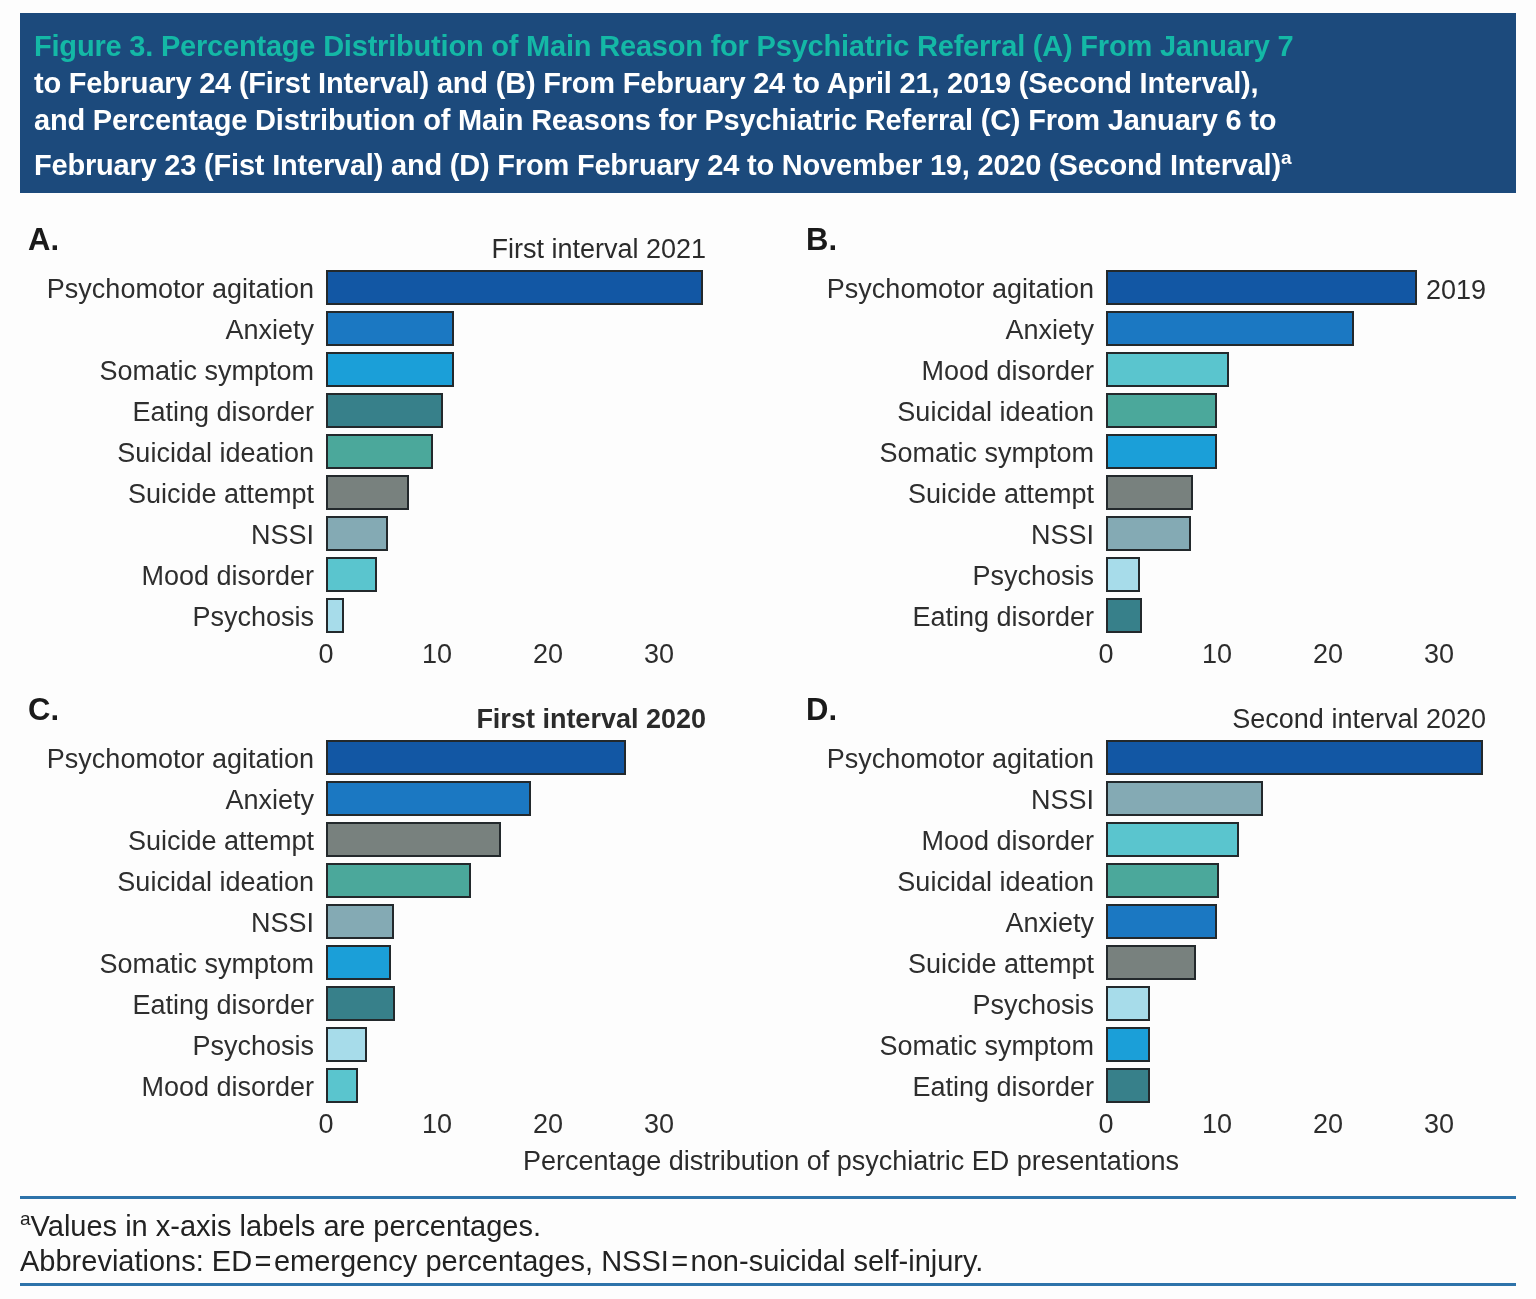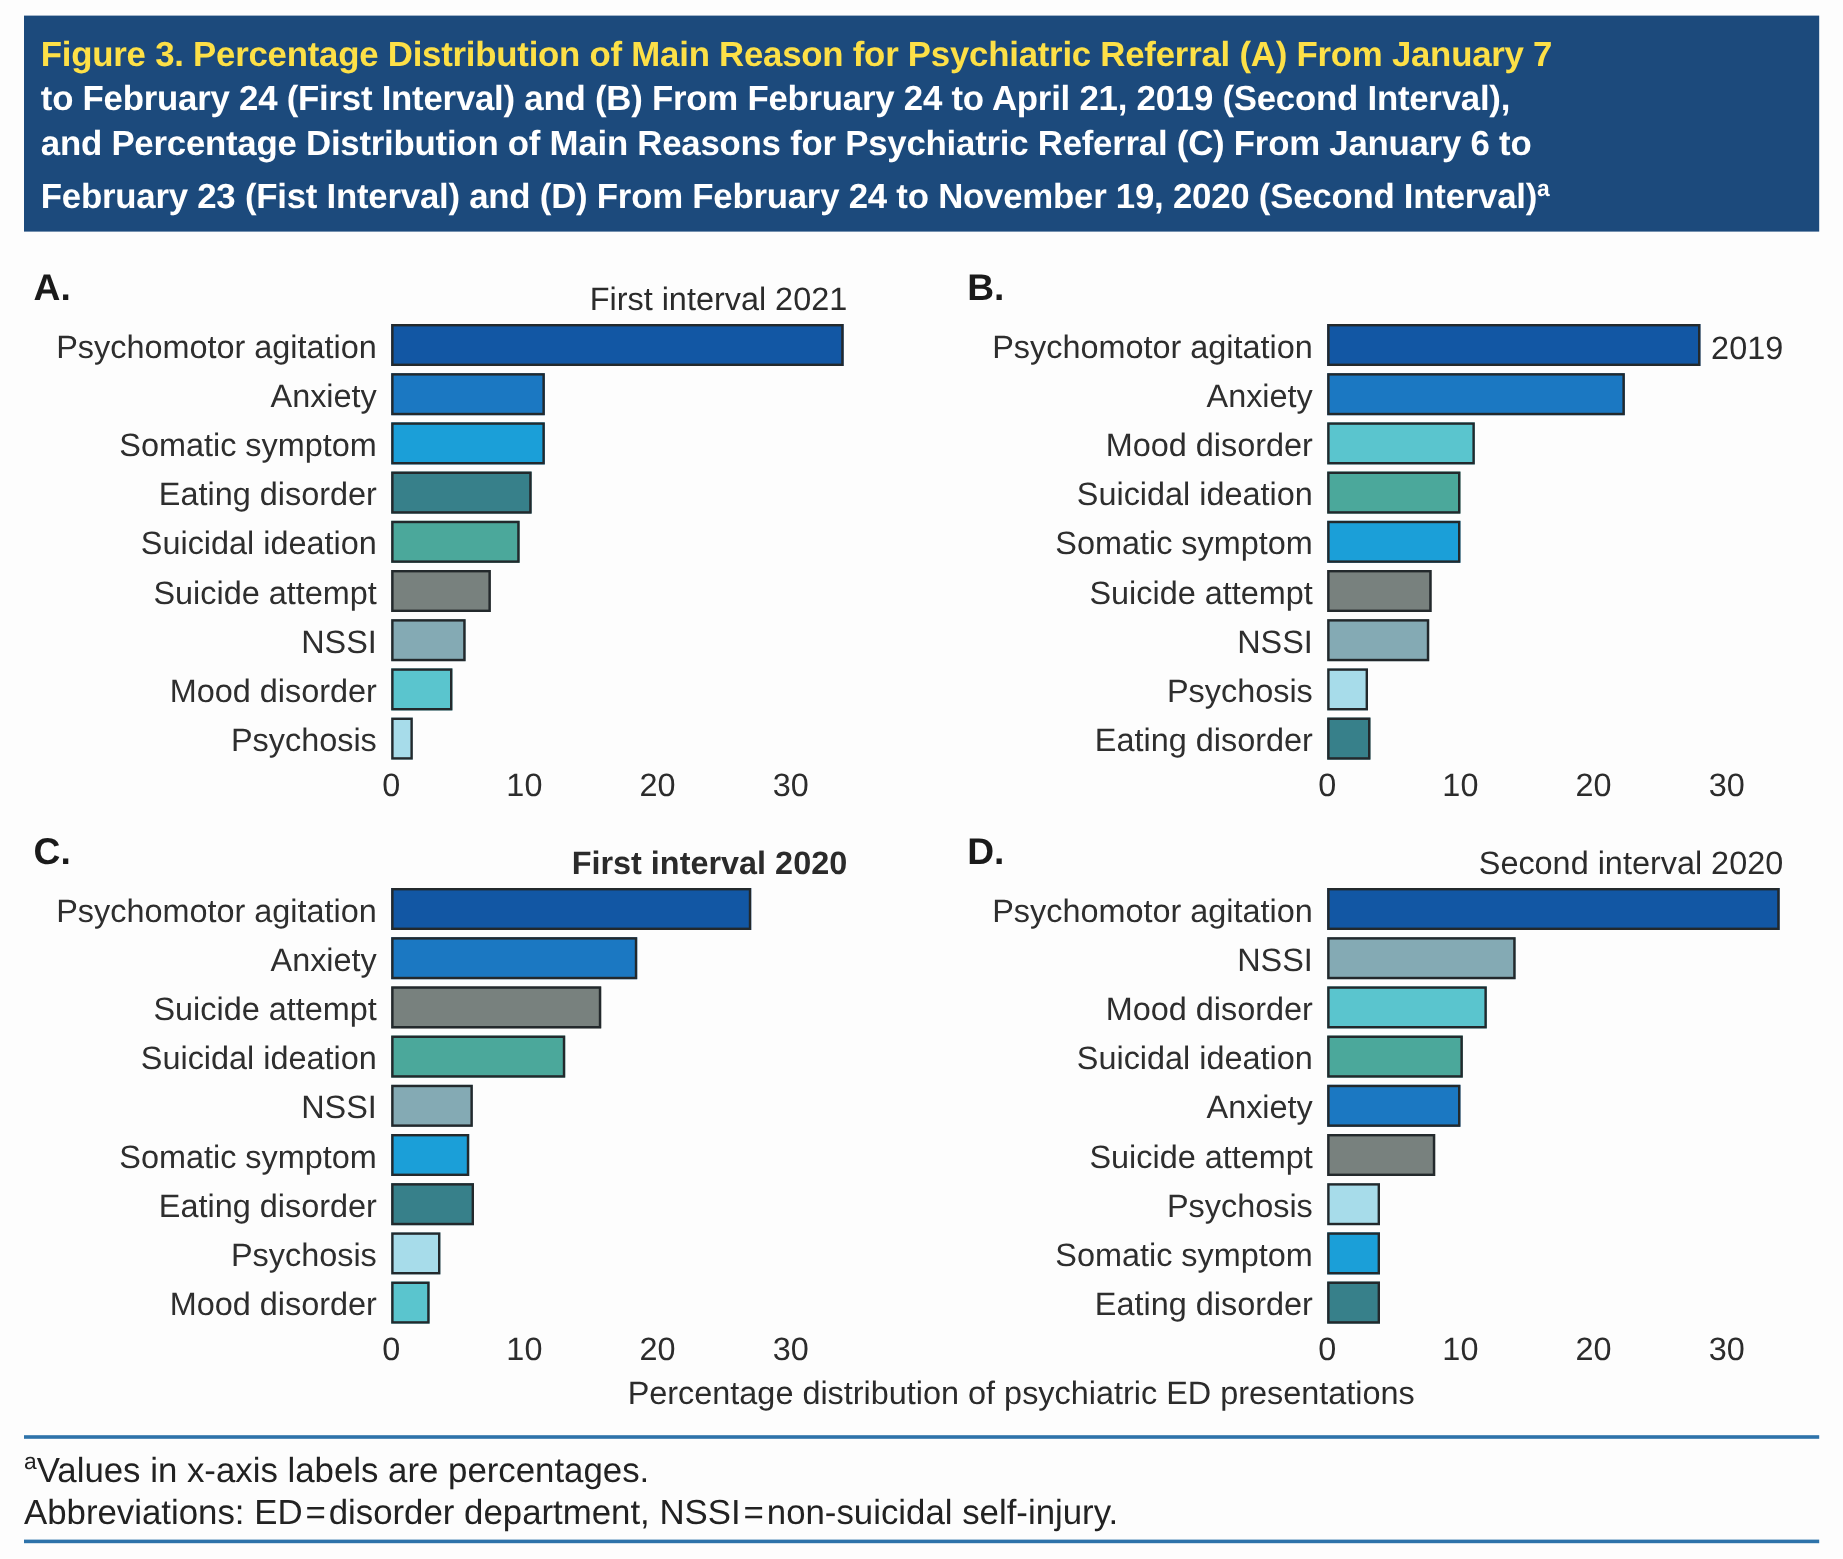--- a/index.html
+++ b/index.html
@@ -54,21 +54,21 @@
   .footnote sup{font-size:19px;}
   .fn1{top:1208px;}
   .fn2{top:1245px;}
 </style>
 </head>
 <body>
 
 <div class="page">
 
   <div class="banner" style="background: rgb(28, 74, 124);">
-    <div class="tline" style="color: #fde047;">Figure 3. Percentage Distribution of Main Reason for Psychiatric Referral (A) From January 7</div>
+    <div class="tline" style="color: #14b8a6;">Figure 3. Percentage Distribution of Main Reason for Psychiatric Referral (A) From January 7</div>
     <div class="tline" style="color: rgb(255, 255, 255);">to February 24 (First Interval) and (B) From February 24 to April 21, 2019 (Second Interval),</div>
     <div class="tline" style="color: rgb(255, 255, 255);">and Percentage Distribution of Main Reasons for Psychiatric Referral (C) From January 6 to</div>
     <div class="tline" style="color: rgb(255, 255, 255);"><span>February 23 (Fist Interval) and (D) From February 24 to November 19, 2020 (Second Interval)</span><sup>a</sup></div>
   </div>
 
   <div id="charts">
       <div class="chart" style="left: 20px; top: 218px;">
         <div class="panel-letter" style="left: 8px;">A.</div>
         <div class="chart-title" style="left: 306px;">First interval 2021</div>
         <div class="rows">
@@ -261,17 +261,17 @@
         </div>
       </div>
     </div>
 
   <div class="xlabel">Percentage distribution of psychiatric ED presentations</div>
 
   <div class="rule r1" style="background: rgb(46, 115, 170);"></div>
 
   <div class="footnote fn1"><sup>a</sup><span>Values in x-axis labels are percentages.</span></div>
 
-  <div class="footnote fn2">Abbreviations: ED = disorder department, NSSI = non-suicidal self-injury.</div>
+  <div class="footnote fn2">Abbreviations: ED = emergency percentages, NSSI = non-suicidal self-injury.</div>
 
   <div class="rule r2" style="background: rgb(46, 115, 170);"></div>
 
 </div>
 
 </body></html>

